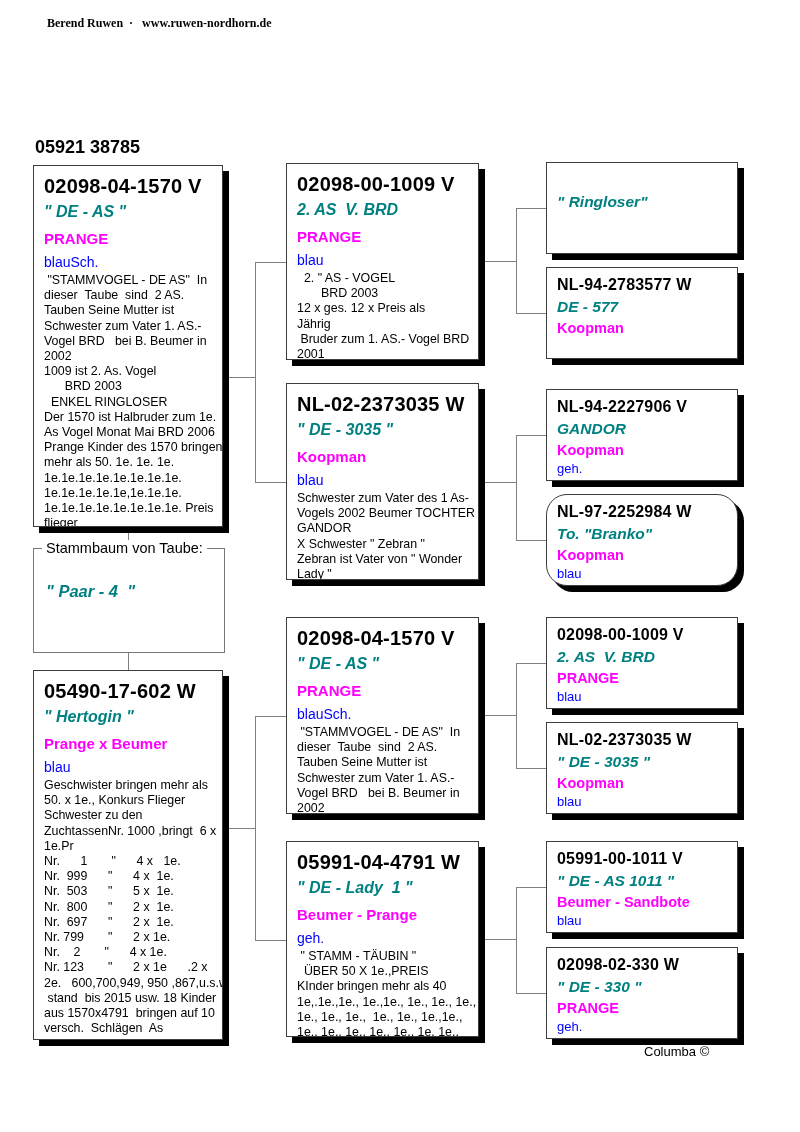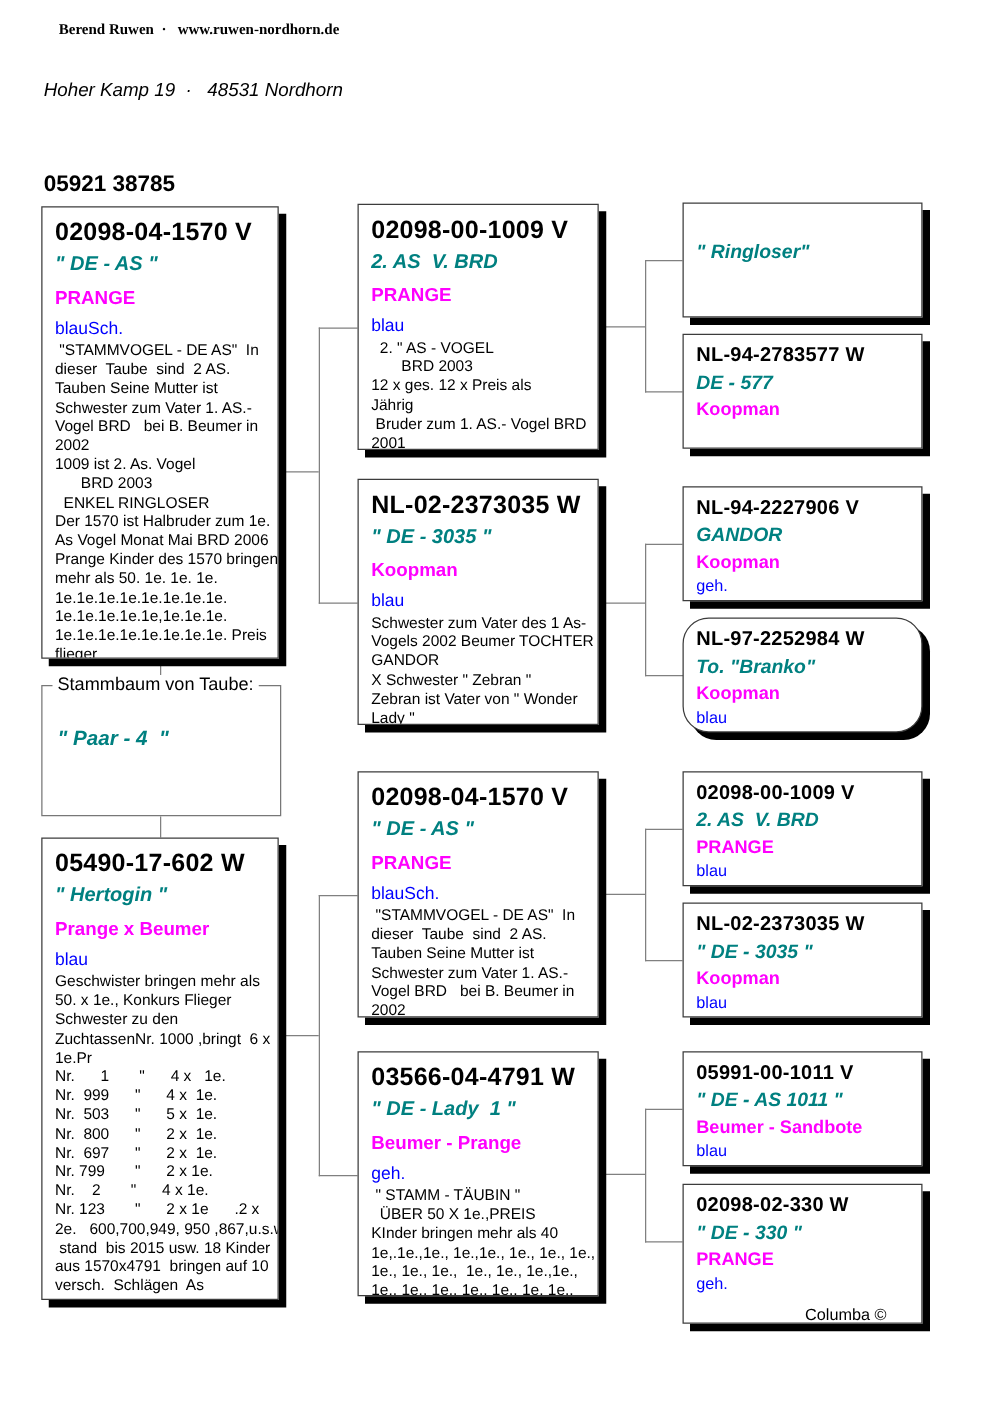--- a/index.html
+++ b/index.html
@@ -48,21 +48,20 @@
   .vline{position:absolute;width:1px;background:#808080;}
   
   .credit{position:absolute;left:644px;top:1044px;font-size:13px;white-space:pre;}
 </style>
 </head>
 <body>
 
 <div id="page">
 
   <div class="hdr hdr-owner">Berend Ruwen  ·   www.ruwen-nordhorn.de</div>
-  <div class="hdr hdr-address">Hoher Kamp 19  ·   48531 Nordhorn</div>
   <div class="hdr hdr-phone">05921 38785</div>
 
   <div>
 
     <div class="vline" style="left:128px;top:530px;height:18px;"></div>
     <div class="vline" style="left:128px;top:653px;height:18px;"></div>
 
     <div class="hline" style="left:224px;top:377px;width:31px;"></div>
     <div class="vline" style="left:255px;top:262px;height:221px;"></div>
     <div class="hline" style="left:255px;top:262px;width:32px;"></div>
@@ -177,21 +176,21 @@
     <div class="strain">PRANGE</div>
     <div class="plumage">blauSch.</div>
     <div class="notes"> "STAMMVOGEL - DE AS"  In
 dieser  Taube  sind  2 AS.
 Tauben Seine Mutter ist
 Schwester zum Vater 1. AS.-
 Vogel BRD   bei B. Beumer in
 2002</div>
   </div>
   <div class="pbox" style="left:286px;top:841px;width:193px;height:196px;">
-    <div class="ring">03566-04-4791 W</div>
+    <div class="ring">05991-04-4791 W</div>
     <div class="pname">" DE - Lady  1 "</div>
     <div class="strain">Beumer - Prange</div>
     <div class="plumage">geh.</div>
     <div class="notes"> " STAMM - TÄUBIN "
   ÜBER 50 X 1e.,PREIS
 KInder bringen mehr als 40
 1e,.1e.,1e., 1e.,1e., 1e., 1e., 1e.,
 1e., 1e., 1e.,  1e., 1e., 1e.,1e.,
 1e., 1e., 1e., 1e., 1e., 1e. 1e.,</div>
   </div>
@@ -231,21 +230,21 @@
     <div class="pname">" DE - 3035 "</div>
     <div class="strain">Koopman</div>
     <div class="plumage">blau</div>
   </div>
   <div class="pbox small" style="left:546px;top:841px;width:192px;height:92px;">
     <div class="ring">05991-00-1011 V</div>
     <div class="pname">" DE - AS 1011 "</div>
     <div class="strain">Beumer - Sandbote</div>
     <div class="plumage">blau</div>
   </div>
-  <div class="pbox small" style="left:546px;top:947px;width:192px;height:112px;">
+  <div class="pbox small" style="left:546px;top:947px;width:192px;height:92px;">
     <div class="ring">02098-02-330 W</div>
     <div class="pname">" DE - 330 "</div>
     <div class="strain">PRANGE</div>
     <div class="plumage">geh.</div>
   </div>
 
   <div class="credit">Columba ©</div>
 
 </div>
 

